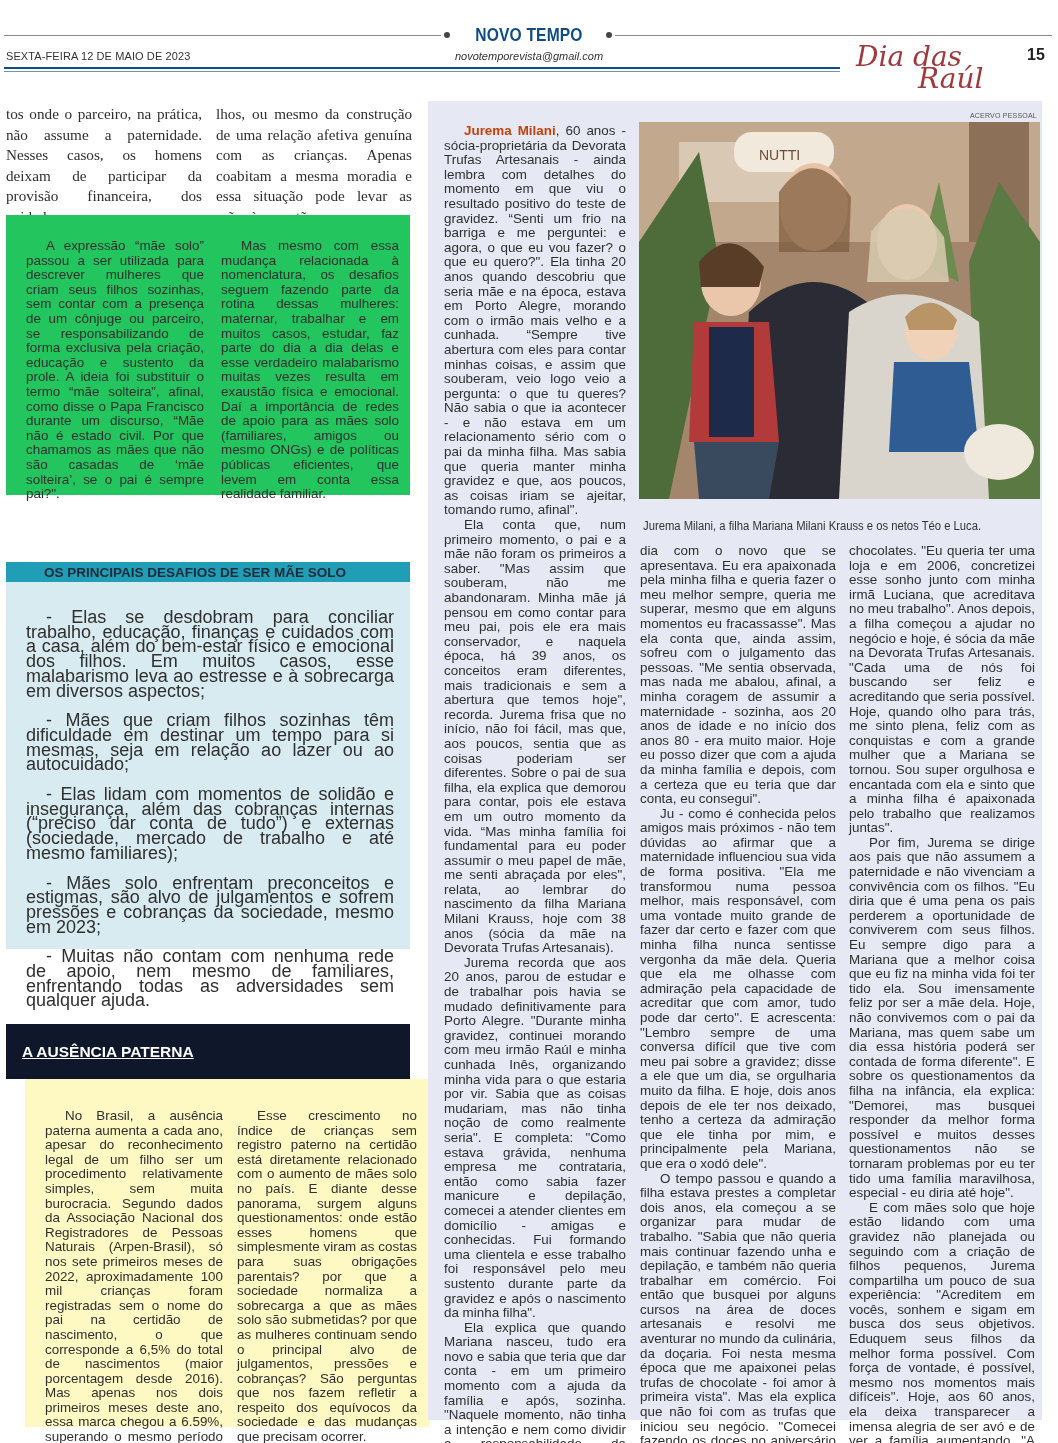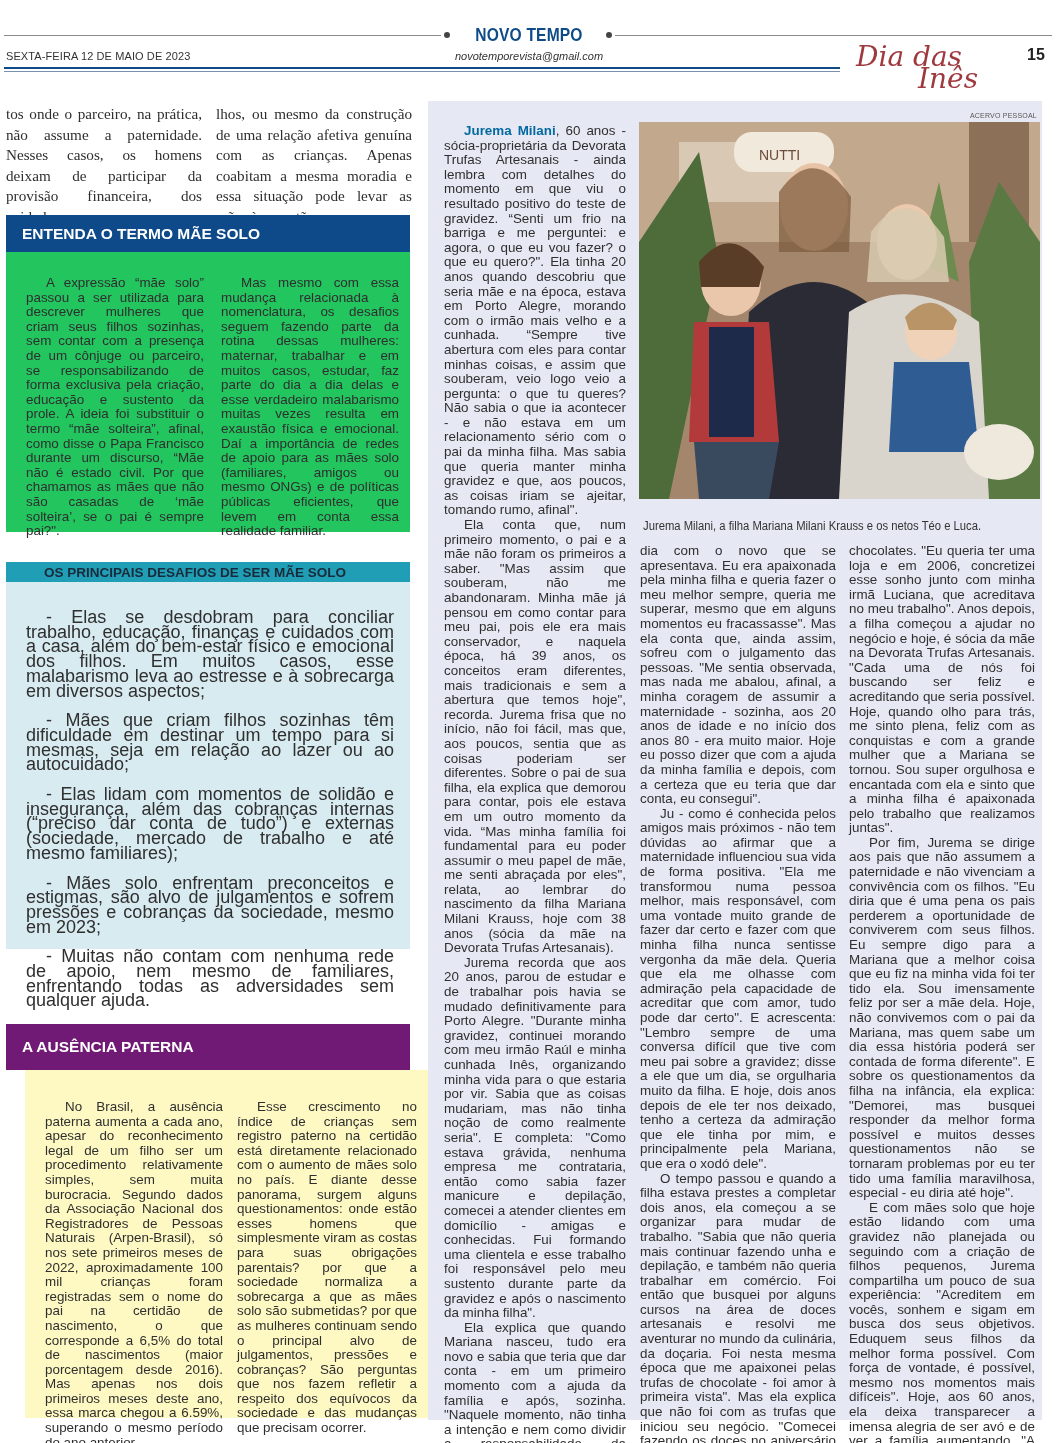--- a/index.html
+++ b/index.html
@@ -33,57 +33,56 @@
   .box1 { top: 215px; }
   .box1 .box-head { height: 37px; background: #0e4a8a; font-size: 15.5px; }
   .box1 .box-body { height: 280px; background: #22c55e; position: relative; }
 
   .box2 { top: 562px; }
   .box2 .box-head { height: 20px; background: #1f9eb5; font-size: 13.5px; color: #1a2a3a; padding-left: 38px; }
   .box2 .box-body { height: 367px; background: #d8ebf1; position: relative; padding: 28px 16px 0 20px; }
   .box2 .box-body p { font-size: 18px; line-height: 14.7px; text-align: justify; text-indent: 20px; margin-bottom: 15px; color: #2f2f2f; }
 
   .box3 { top: 1024px; }
-  .box3 .box-head { height: 46px; background: #701a75; font-size: 15.5px; }
+  .box3 .box-head { height: 55px; background: #0f172a; font-size: 15.5px; text-decoration: underline; }
   .box3 .box-body { height: 348px; background: #fef9c3; position: relative; margin-left: 19px; }
 
   
   .rpanel { position: absolute; top: 101px; left: 428px; width: 614px; height: 1319px; background: #e6e9f3; }
   .credit { position: absolute; top: 112px; left: 970px; font-size: 7px; color: #555; letter-spacing: 0.2px; }
   .photo { position: absolute; top: 122px; left: 639px; width: 401px; height: 377px; overflow: hidden; background: linear-gradient(180deg, #9a7b63 0%, #b99a7e 20%, #7f6a57 55%, #5a4d44 100%); }
   .caption { position: absolute; top: 519px; left: 643px; font-size: 12.5px; color: #333; transform: scaleX(0.9); transform-origin: left; white-space: nowrap; }
 
   .acol { position: absolute; font-size: 13.4px; line-height: 14.6px; text-align: justify; color: #2f2f2f; }
   .acol p { text-indent: 20px; }
   .acol p.noind { text-indent: 0; }
-  .acol b { color: #0369a1; }
+  .acol b { color: #c2410c; }
 </style>
 </head>
 <body>
 
 <div class="hdr-line-top" style="left:4px;width:437px;"></div>
 <div class="hdr-dot" style="left:444px;"></div>
 <div class="brand">NOVO TEMPO</div>
 <div class="hdr-dot" style="left:606px;"></div>
 <div class="hdr-line-top" style="left:615px;width:437px;"></div>
 <div class="date">SEXTA-FEIRA 12 DE MAIO DE 2023</div>
 <div class="email">novotemporevista@gmail.com</div>
 <div class="hdr-line-bot1"></div>
 <div class="hdr-line-bot2"></div>
 <div class="section-title">
   <span class="st1">Dia das</span>
-  <span class="st2">Inês</span>
+  <span class="st2">Raúl</span>
 </div>
 <div class="pagenum">15</div>
 
 <div class="intro" style="left:6px;width:196px;">tos onde o parceiro, na prática, não assume a paternidade. Nesses casos, os homens deixam de participar da provisão financeira, dos cuidados com a casa e com os fi-</div>
 <div class="intro" style="left:216px;width:196px;">lhos, ou mesmo da construção de uma relação afetiva genuína com as crianças. Apenas coabitam a mesma moradia e essa situação pode levar as mães à exaustão.</div>
 
 <div class="box box1">
-  <div class="box-head">ENTENDA O TERMO MÃE SOLO</div>
   <div class="box-body">
     <div class="col" style="left:20px;top:24px;width:178px;">
         <p>A expressão “mãe solo” passou a ser utilizada para descrever mulheres que criam seus filhos sozinhas, sem contar com a presença de um cônjuge ou parceiro, se responsabilizando de forma exclusiva pela criação, educação e sustento da prole. A ideia foi substituir o termo “mãe solteira”, afinal, como disse o Papa Francisco durante um discurso, “Mãe não é estado civil. Por que chamamos as mães que não são casadas de ‘mãe solteira’, se o pai é sempre pai?".</p>
       </div>
     <div class="col" style="left:215px;top:24px;width:178px;">
         <p>Mas mesmo com essa mudança relacionada à nomenclatura, os desafios seguem fazendo parte da rotina dessas mulheres: maternar, trabalhar e em muitos casos, estudar, faz parte do dia a dia delas e esse verdadeiro malabarismo muitas vezes resulta em exaustão física e emocional.  Daí a importância de redes de apoio para as mães solo (familiares, amigos ou mesmo ONGs) e de políticas públicas eficientes, que levem em conta essa realidade familiar.</p>
       </div>
   </div>
 </div>
 

